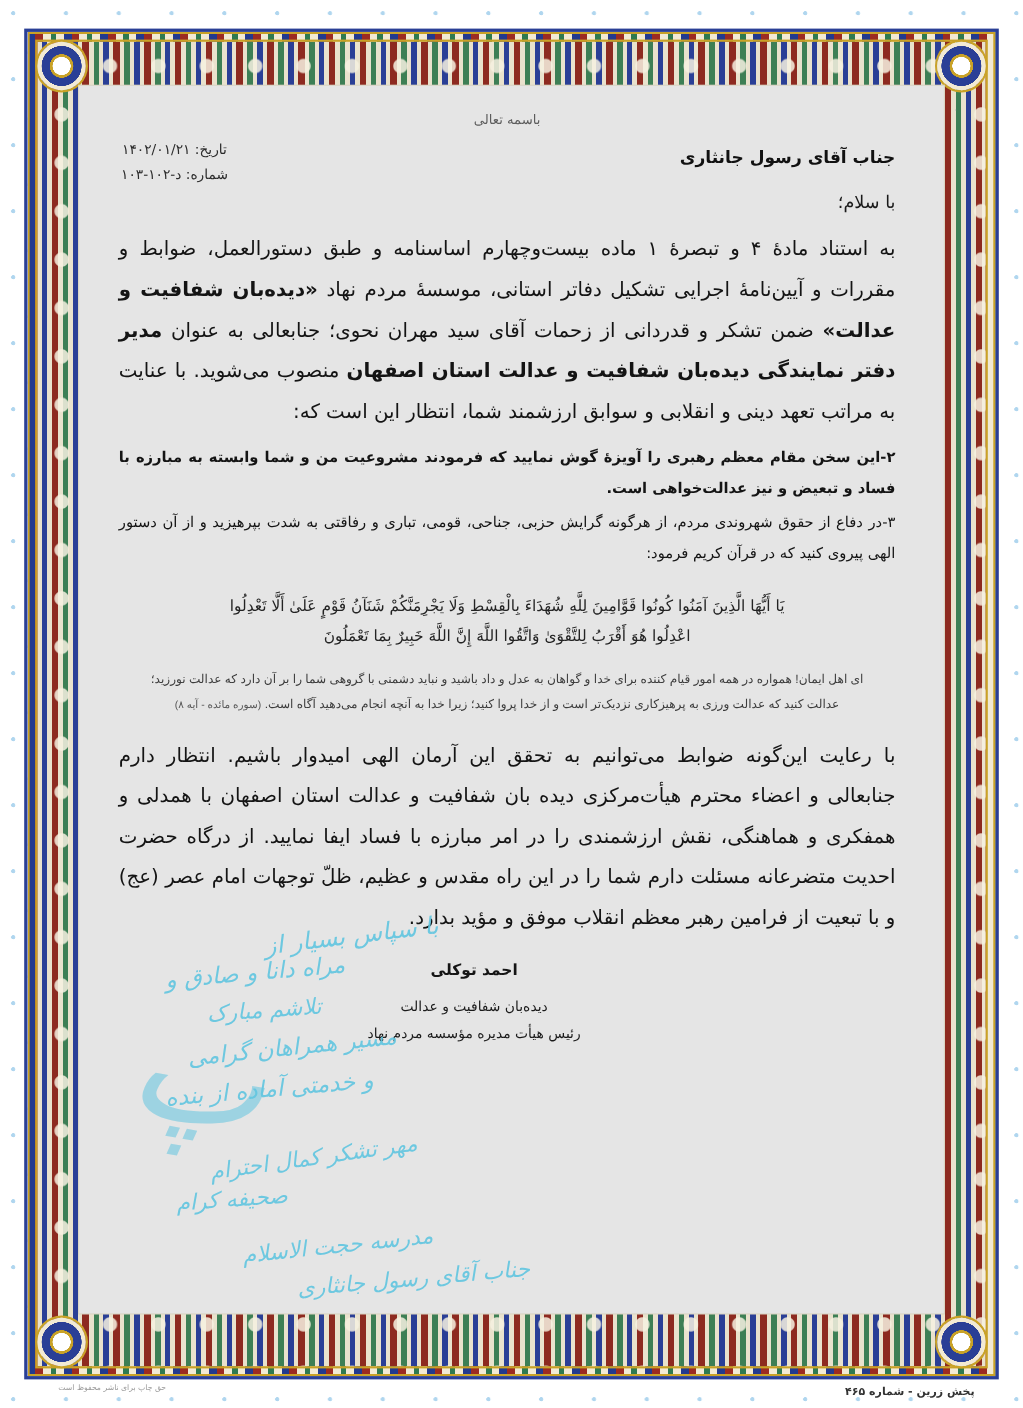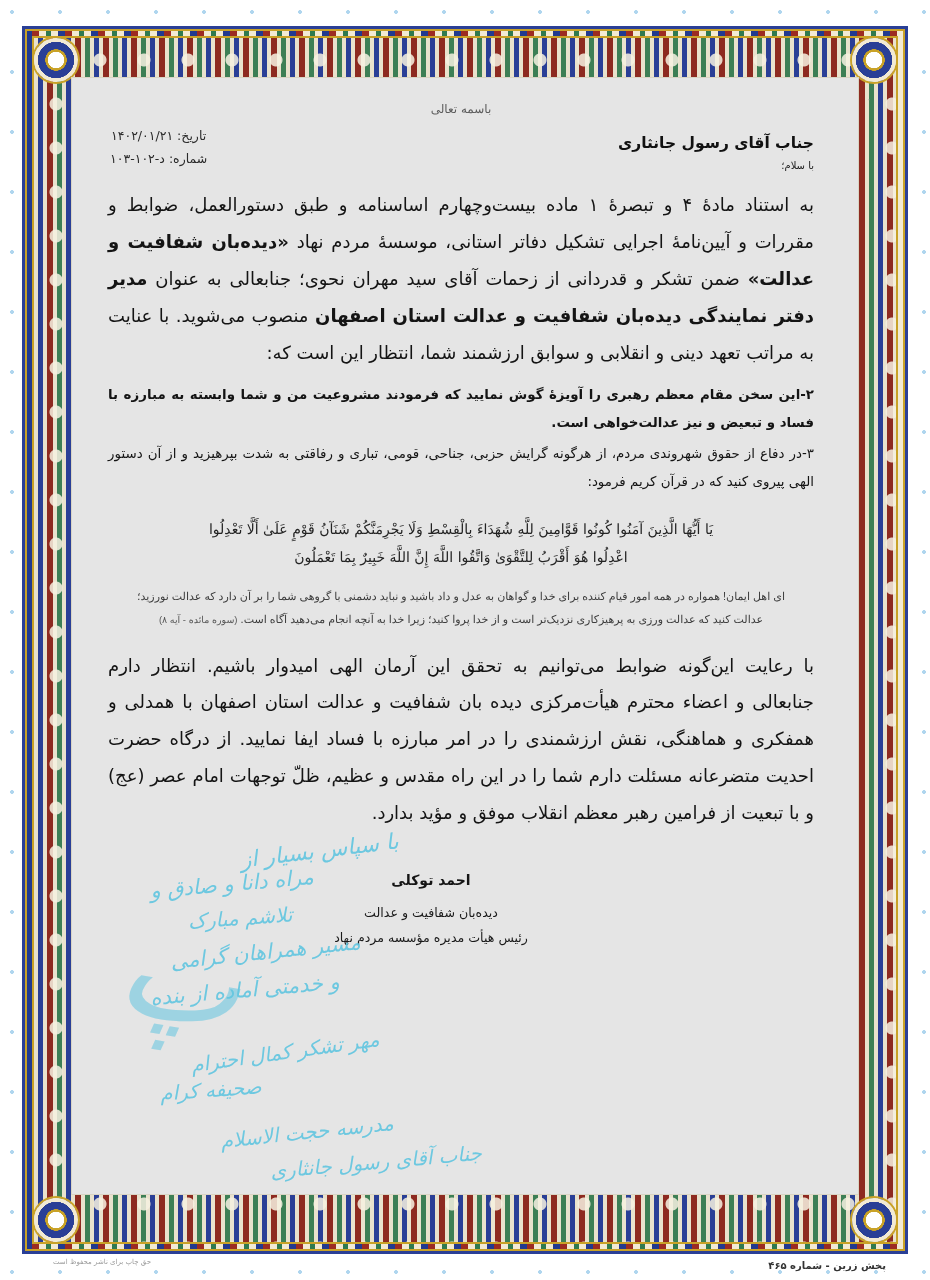--- a/index.html
+++ b/index.html
@@ -97,21 +97,21 @@
     font-size:12.5px;line-height:1.85;color:#2b2b2b;
     direction:rtl;text-align:center;white-space:nowrap;
   }
   .meta div{letter-spacing:.3px;}
 
   .addressee{
     font-size:15.5px;font-weight:bold;color:#111;
     margin:18px 0 0 0;letter-spacing:.2px;
   }
   .greeting{
-    font-size:10px;margin:8px 0 0 0;color:#1a1a1a;
+    font-size:16px;margin:22px 0 0 0;color:#1a1a1a;
   }
 
   p.body{
     font-size:18px;line-height:2.05;
     margin:16px 0 0 0;text-align:justify;text-justify:inter-word;
     color:#141414;
   }
   p.body b{font-weight:bold;}
 
   ol.clauses{list-style:none;margin:10px 0 0 0;padding:0;}
@@ -135,21 +135,21 @@
     font-family:Liberation Sans, sans-serif;
     letter-spacing:.2px;
   }
   .translation .ln{display:block;}
   .translation .ref{font-size:9.5px;color:#555;}
 
   .closing{margin-top:40px;}
 
   
   .sigblock{
-    margin-top:40px;text-align:center;position:relative;
+    margin-top:20px;text-align:center;position:relative;
     padding-right:60px;
   }
   .signame{
     font-size:14px;font-weight:bold;color:#151515;
     margin-bottom:12px;letter-spacing:.3px;
   }
   .sigtitle{font-size:12.6px;line-height:2.0;color:#1a1a1a;}
 
   
   .ink{

